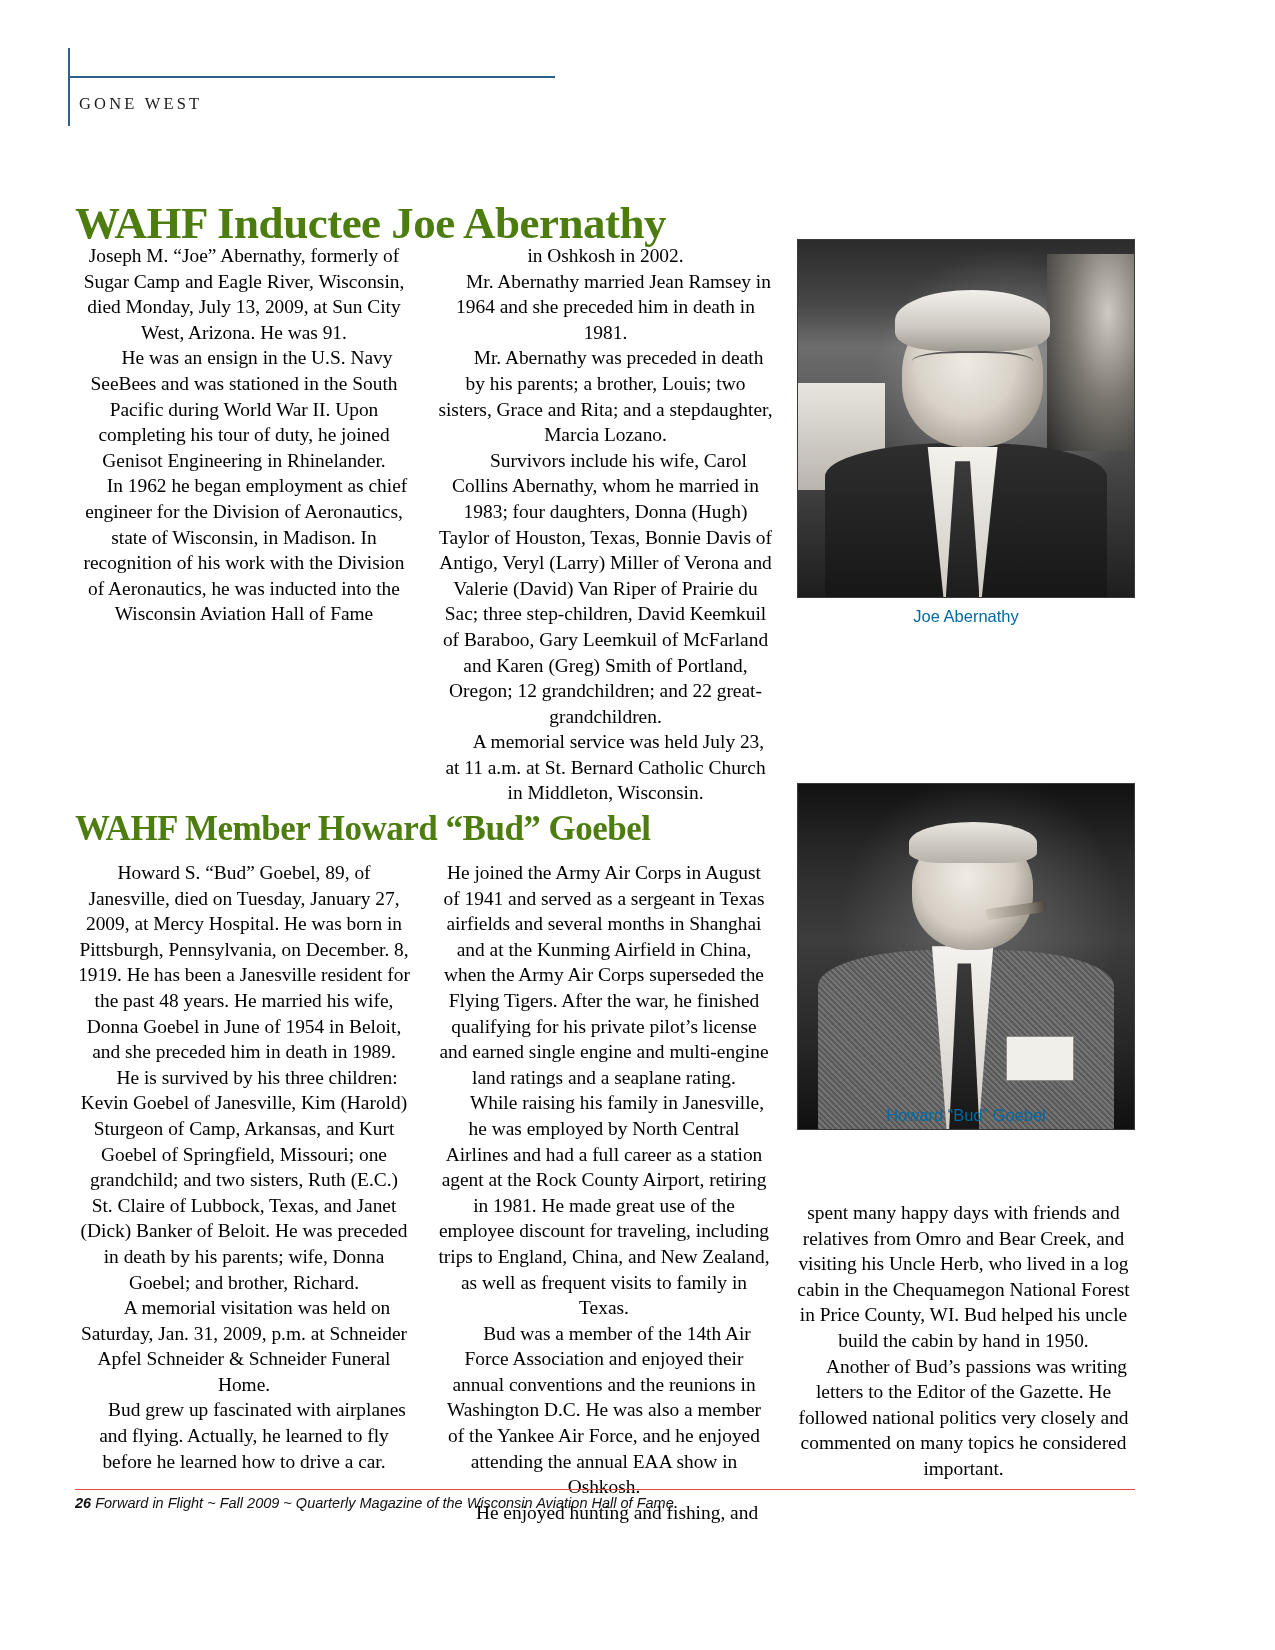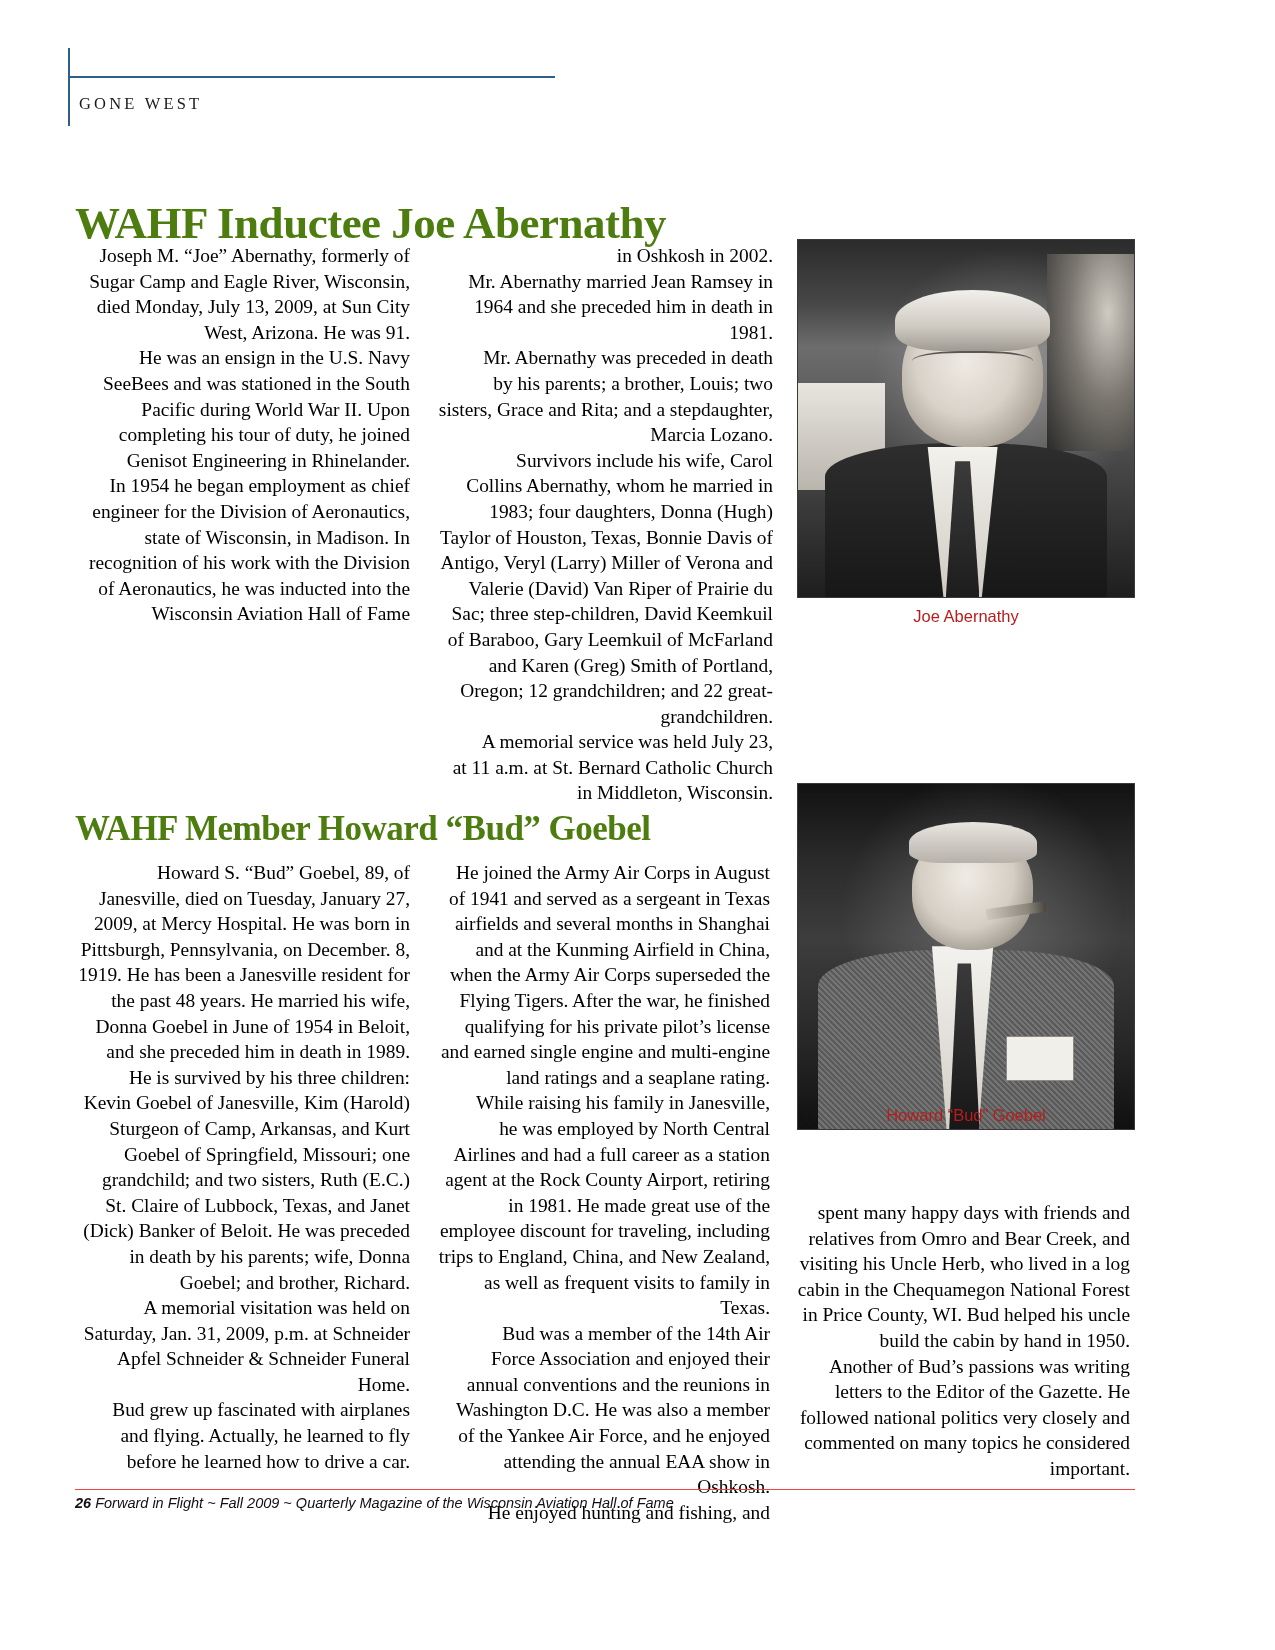--- a/index.html
+++ b/index.html
@@ -74,21 +74,21 @@
     font-size: 35px;
     line-height: 40px;
   }
 
   
   .col {
     position: absolute;
     font-family: "Liberation Serif", serif;
     font-size: 19.4px;
     line-height: 25.6px;
-    text-align: right;
+    text-align: center;
     color: #000000;
   }
   .col p { margin: 0; }
   .col p + p { text-indent: 26px; }
 
   
   #a1-col1 { left: 78px; top: 243px; width: 332px; }
   #a1-col2 { left: 438px; top: 243px; width: 335px; }
 
   
@@ -101,21 +101,21 @@
     position: absolute;
     border: 1px solid #3a3a3a;
     overflow: hidden;
     background: #888;
   }
   .caption {
     position: absolute;
     font-family: "Liberation Sans", sans-serif;
     font-size: 16.5px;
     text-align: center;
-    color: #b91c1c;
+    color: #0369a1;
   }
 
   #photo-1 { left: 797px; top: 239px; width: 338px; height: 359px; }
   #caption-1 { left: 797px; top: 607px; width: 338px; }
 
   #photo-2 { left: 797px; top: 783px; width: 338px; height: 347px; }
   #caption-2 { left: 797px; top: 1106px; width: 338px; text-align: center; }
 
   
   .ph1-bg {
@@ -260,21 +260,21 @@
     <div class="vrule"></div>
     <div class="hrule"></div>
     <div class="label">GONE WEST</div>
   </div>
 
   <h1 class="headline" id="headline-1">WAHF Inductee Joe Abernathy</h1>
 
   <div class="col" id="a1-col1">
     <p>Joseph M. “Joe” Abernathy, formerly of Sugar Camp and Eagle River, Wisconsin, died Monday, July 13, 2009, at Sun City West, Arizona. He was 91.</p>
     <p>He was an ensign in the U.S. Navy SeeBees and was stationed in the South Pacific during World War II. Upon completing his tour of duty, he joined Genisot Engineering in Rhinelander.</p>
-    <p>In 1954 he began employment as chief engineer for the Division of Aeronautics, state of Wisconsin, in Madison. In recognition of his work with the Division of Aeronautics, he was inducted into the Wisconsin Aviation Hall of Fame</p>
+    <p>In 1962 he began employment as chief engineer for the Division of Aeronautics, state of Wisconsin, in Madison. In recognition of his work with the Division of Aeronautics, he was inducted into the Wisconsin Aviation Hall of Fame</p>
   </div>
 
   <div class="col" id="a1-col2">
     <p>in Oshkosh in 2002.</p>
     <p>Mr. Abernathy married Jean Ramsey in 1964 and she preceded him in death in 1981.</p>
     <p>Mr. Abernathy was preceded in death by his parents; a brother, Louis; two sisters, Grace and Rita; and a stepdaughter, Marcia Lozano.</p>
     <p>Survivors include his wife, Carol Collins Abernathy, whom he married in 1983; four daughters, Donna (Hugh) Taylor of Houston, Texas, Bonnie Davis of Antigo, Veryl (Larry) Miller of Verona and Valerie (David) Van Riper of Prairie du Sac; three step-children, David Keemkuil of Baraboo, Gary Leemkuil of McFarland and Karen (Greg) Smith of Portland, Oregon; 12 grandchildren; and 22 great-grandchildren.</p>
     <p>A memorial service was held July 23, at 11 a.m. at St. Bernard Catholic Church in Middleton, Wisconsin.</p>
   </div>
 

